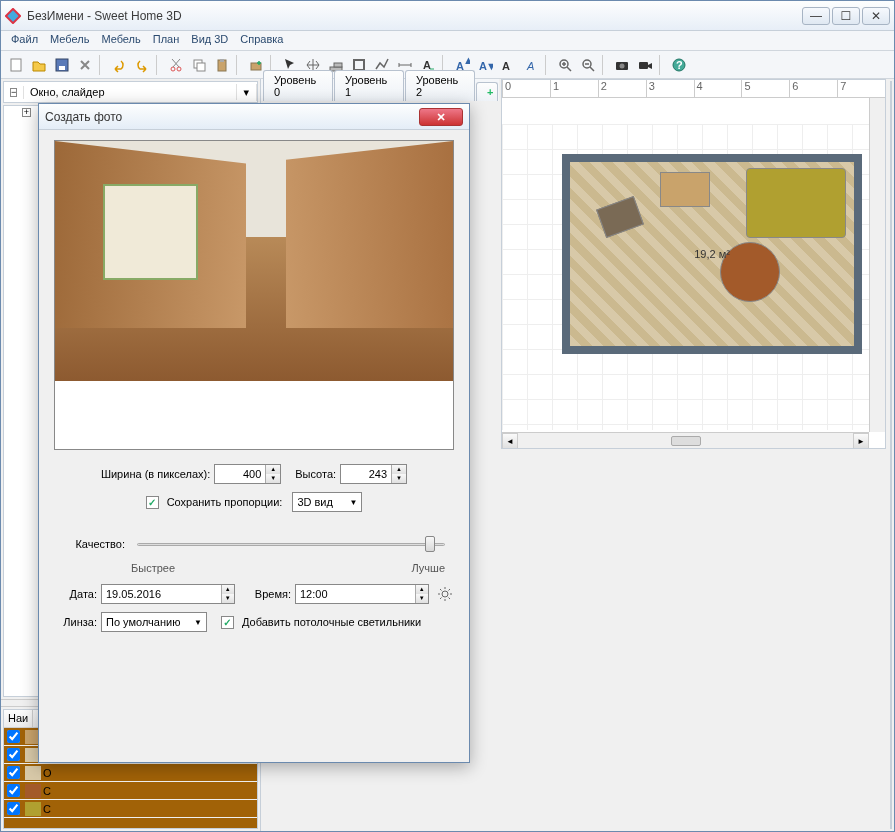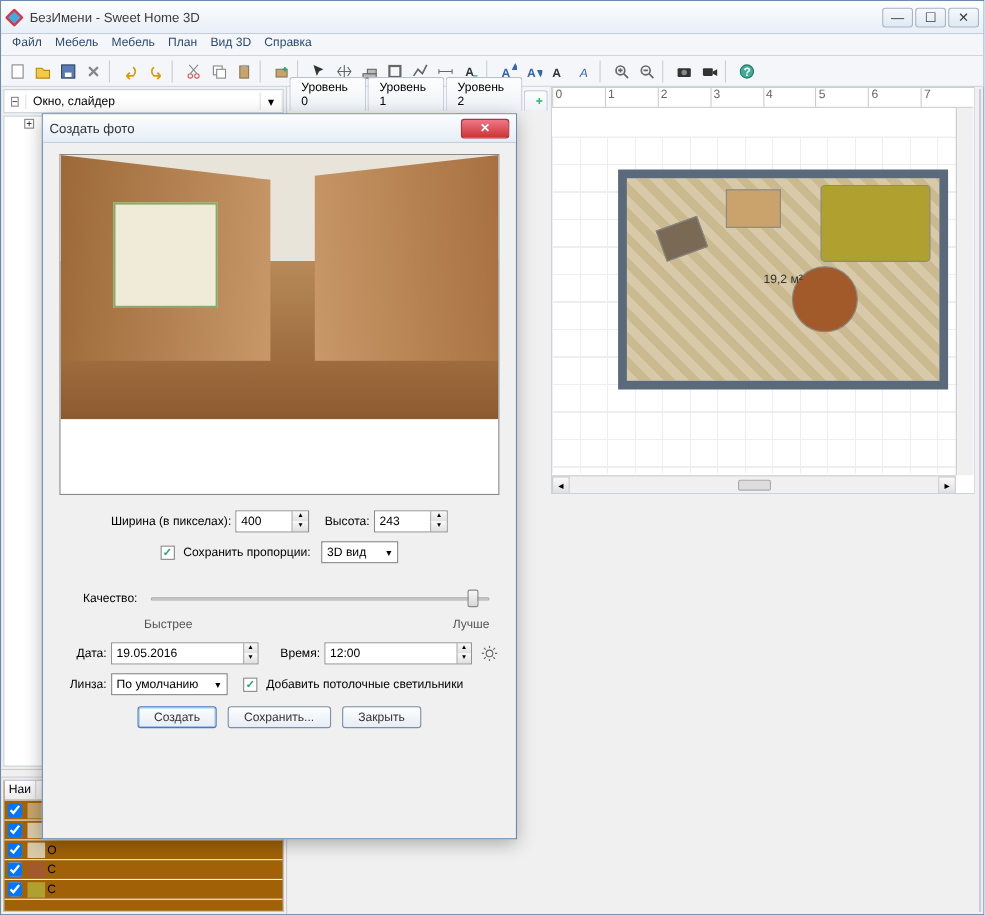--- a/index.html
+++ b/index.html
@@ -65,21 +65,21 @@
 .preview { width: 400px; height: 310px; background: #fff; border: 1px solid #888; margin: 0 auto 14px; position: relative; overflow: hidden; }
 .preview .img { width: 100%; height: 78%; background: linear-gradient(#e8e4da 0%, #e8e4da 40%, #b88a58 40%, #8d5a30 100%); position: relative; }
 .preview .pwall-l { position: absolute; left: 0; top: 0; bottom: 22%; width: 48%; background: linear-gradient(95deg,#9c6838,#c89868); clip-path: polygon(0 0, 100% 12%, 100% 100%, 0 100%); }
 .preview .pwall-r { position: absolute; right: 0; top: 0; bottom: 22%; width: 42%; background: linear-gradient(265deg,#a87040,#c89868); clip-path: polygon(0 10%, 100% 0, 100% 100%, 0 100%); }
 .preview .pwin { position: absolute; left: 12%; top: 18%; width: 24%; height: 40%; background: #f0ead8; border: 2px solid #8a6; }
 
 .form { padding: 0 6px; }
 .frow { display: flex; align-items: center; margin-bottom: 8px; gap: 4px; }
 .frow label { text-align: right; }
 .spinput { display: flex; border: 1px solid #888; height: 20px; background: #fff; }
-.spinput input { border: none; width: 50px; padding: 0 4px; outline: none; font-size: 11px; }
+.spinput input { border: none; width: 50px; text-align: right; padding: 0 4px; outline: none; font-size: 11px; }
 .spinbtns { width: 15px; display: flex; flex-direction: column; }
 .spinbtns div { flex: 1; background: linear-gradient(#f8f8f8,#e0e0e0); border-left: 1px solid #aaa; font-size: 6px; text-align: center; line-height: 9px; }
 .combo { height: 20px; border: 1px solid #888; background: #fff; display: flex; align-items: center; padding: 0 4px; min-width: 70px; }
 .combo .arrow { margin-left: auto; font-size: 8px; }
 .chk { width: 13px; height: 13px; border: 1px solid #888; background: #fff; display: inline-flex; align-items: center; justify-content: center; margin-right: 4px; }
 .chk.checked::after { content: "✓"; color: #2a6; font-size: 10px; font-weight: bold; }
 .slider { flex: 1; height: 20px; position: relative; margin: 0 8px; }
 .slider-track { position: absolute; left: 0; right: 0; top: 9px; height: 3px; background: #ddd; border: 1px solid #aaa; border-radius: 2px; }
 .slider-thumb { position: absolute; right: 10px; top: 2px; width: 10px; height: 16px; background: linear-gradient(#f8f8f8,#d8d8d8); border: 1px solid #888; border-radius: 2px; }
 .slider-labels { display: flex; justify-content: space-between; font-size: 10px; color: #555; margin: 2px 8px 10px; }
@@ -449,20 +449,15 @@
       </div>
       <div class="frow">
         <label style="width:42px">Линза:</label>
         <div class="combo" style="width:106px">
           <span>По умолчанию</span>
             <span class="arrow">▼</span>
         </div>
         <span class="chk checked" style="margin-left:10px"></span>
         <label>Добавить потолочные светильники</label>
       </div>
-      <div class="btnrow">
-        <div class="btn primary">Создать</div>
-        <div class="btn">Сохранить...</div>
-        <div class="btn">Закрыть</div>
-      </div>
     </div>
   </div>
 </div>
 
 </body></html>

